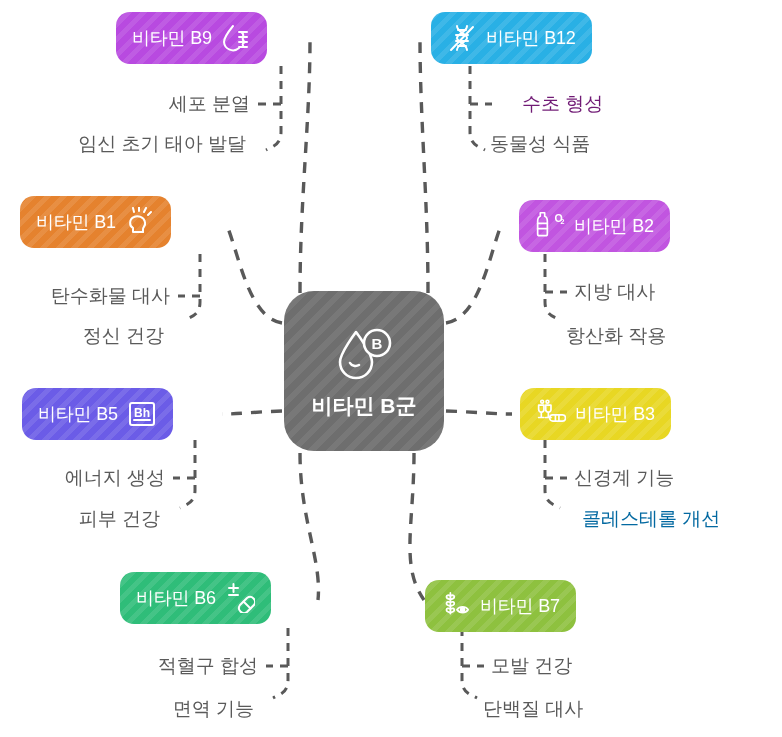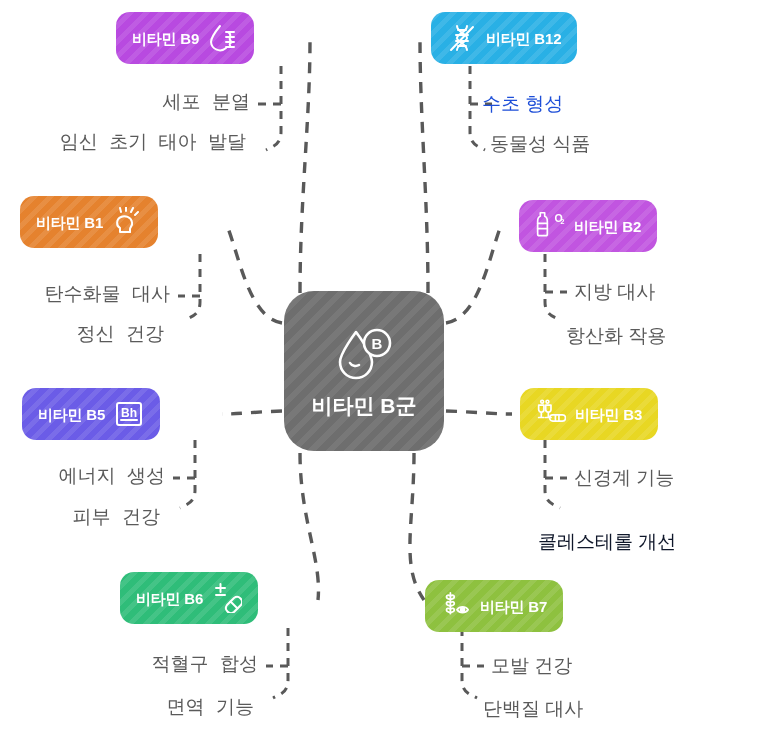--- a/index.html
+++ b/index.html
@@ -39,22 +39,22 @@
     color: #ffffff;
     white-space: nowrap;
     background-image: repeating-linear-gradient(
         -45deg,
         rgba(255,255,255,0.10) 0px,
         rgba(255,255,255,0.10) 5px,
         rgba(255,255,255,0.00) 5px,
         rgba(255,255,255,0.00) 11px);
   }
   .node .label {
-    font-size: 15px;
-    font-weight: bold;
+    font-size: 18px;
+    font-weight: normal;
     letter-spacing: -0.2px;
     line-height: 1;
   }
   .node .ico {
     display: block;
     width: 30px;
     height: 30px;
     flex: 0 0 auto;
   }
   .node.icon-right { flex-direction: row; }
@@ -88,21 +88,21 @@
   }
 
   
   .sub {
     position: absolute;
     font-size: 19px;
     color: #5a5a5a;
     white-space: nowrap;
     line-height: 1;
   }
-  .sub.right-align { text-align: right; font-family: Liberation Mono, monospace; }
+  .sub.right-align { text-align: right; }
 </style>
 </head>
 <body style="background: rgb(255, 255, 255);">
 
 <div id="canvas">
 
   <svg id="wires" viewBox="0 0 782 737" xmlns="http://www.w3.org/2000/svg">
     <g fill="none" stroke="#595959" stroke-width="3.4" stroke-dasharray="11 9" stroke-linecap="butt">
 
       <path d="M 300 293 C 300 200 310 120 310 40"></path>
@@ -256,34 +256,34 @@
         <path d="M17 20 c3 -4 9 -4 12 0 c-3 4 -9 4 -12 0 Z"></path>
         <circle cx="23" cy="20" r="2" fill="#ffffff"></circle>
       </svg>
     </span>
     <span class="label">비타민 B7</span>
   </div>
 
   <div class="sub right-align" style="left: 0px; top: 94px; width: 250px; color: rgb(90, 90, 90);">세포 분열</div>
   <div class="sub right-align" style="left: 0px; top: 134px; width: 246px; color: rgb(90, 90, 90);">임신 초기 태아 발달</div>
 
-  <div class="sub" style="left: 482px; top: 94px; color: #1d4ed8;">수초 형성</div>
+  <div class="sub" style="left: 522px; top: 94px; color: #701a75;">수초 형성</div>
   <div class="sub" style="left: 490px; top: 134px; color: rgb(90, 90, 90);">동물성 식품</div>
 
   <div class="sub right-align" style="left: 0px; top: 286px; width: 170px; color: rgb(90, 90, 90);">탄수화물 대사</div>
   <div class="sub right-align" style="left: 0px; top: 326px; width: 164px; color: rgb(90, 90, 90);">정신 건강</div>
 
   <div class="sub" style="left: 574px; top: 282px; color: rgb(90, 90, 90);">지방 대사</div>
   <div class="sub" style="left: 566px; top: 326px; color: rgb(90, 90, 90);">항산화 작용</div>
 
   <div class="sub right-align" style="left: 0px; top: 468px; width: 165px; color: rgb(90, 90, 90);">에너지 생성</div>
   <div class="sub right-align" style="left: 0px; top: 509px; width: 160px; color: rgb(90, 90, 90);">피부 건강</div>
 
   <div class="sub" style="left: 574px; top: 468px; color: rgb(90, 90, 90);">신경계 기능</div>
-  <div class="sub" style="left: 538px; top: 509px; color: #0f172a; margin-top: 23px;">콜레스테롤 개선</div>
+  <div class="sub" style="left: 582px; top: 509px; color: #0369a1;">콜레스테롤 개선</div>
 
   <div class="sub right-align" style="left: 0px; top: 656px; width: 258px; color: rgb(90, 90, 90);">적혈구 합성</div>
   <div class="sub right-align" style="left: 0px; top: 699px; width: 254px; color: rgb(90, 90, 90);">면역 기능</div>
 
   <div class="sub" style="left: 491px; top: 656px; color: rgb(90, 90, 90);">모발 건강</div>
   <div class="sub" style="left: 483px; top: 699px; color: rgb(90, 90, 90);">단백질 대사</div>
 
 </div>
 
 </body></html>

